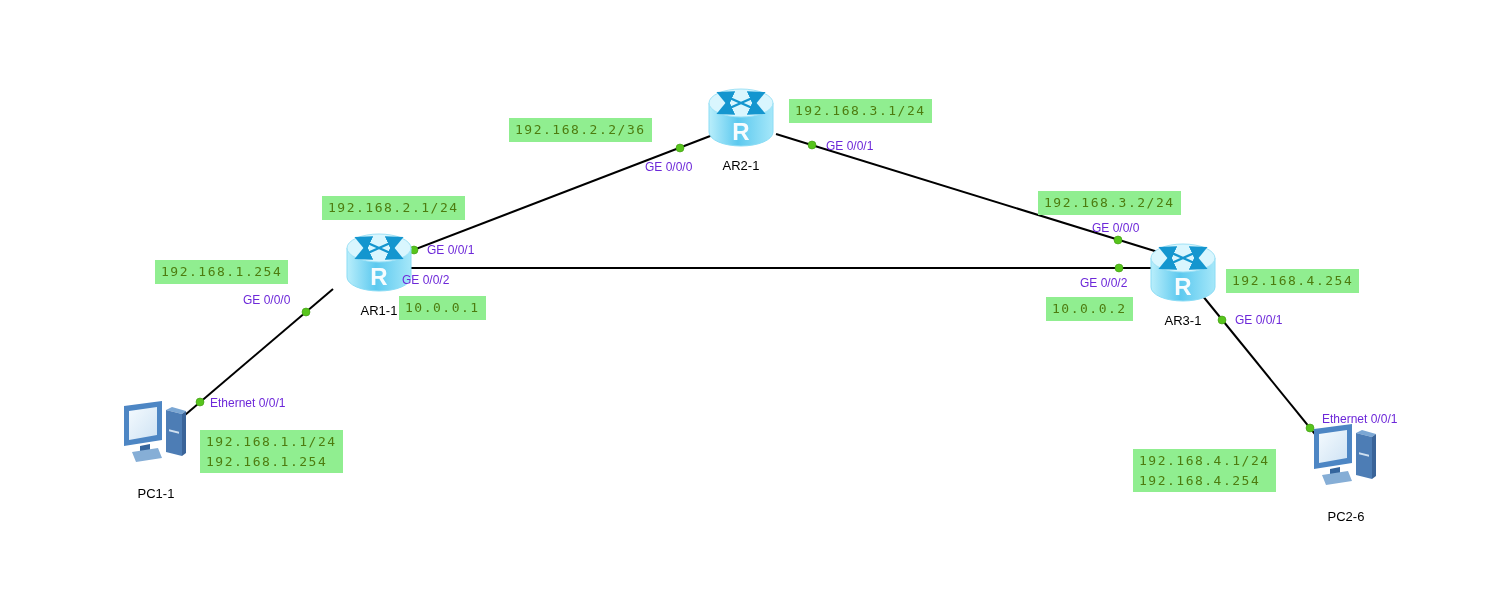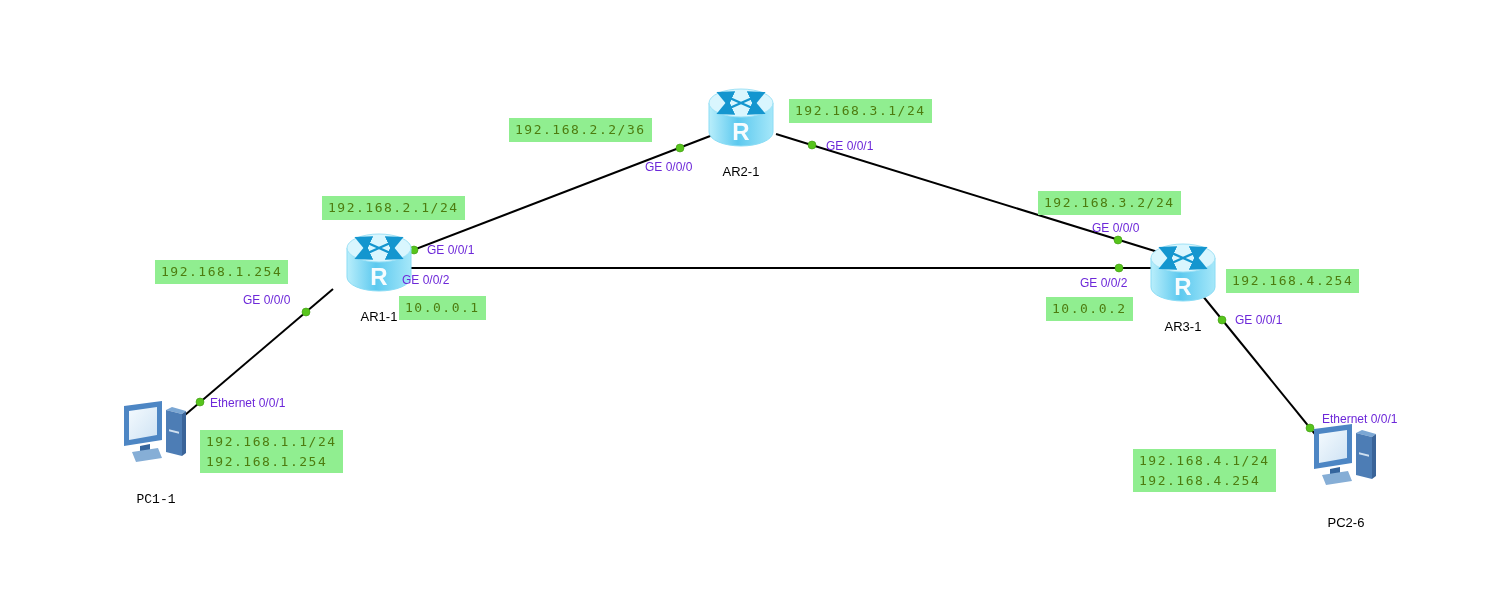--- a/index.html
+++ b/index.html
@@ -14,21 +14,21 @@
   }
   .links-layer { position: absolute; left: 0; top: 0; }
   .link-line { stroke: #000000; stroke-width: 2; }
   .port-dot { fill: #57c41c; stroke: #3f9a12; stroke-width: 0.6; }
 
   .device { position: absolute; text-align: center; }
   .dev-icon { display: block; margin: 0 auto; }
   .dev-label {
     font-size: 13px;
     color: #000000;
-    margin-top: 12px;
+    margin-top: 6px;
     white-space: nowrap;
   }
   .port-label {
     position: absolute;
     font-size: 12px;
     color: #6d28d9;
     white-space: nowrap;
   }
   .annotation {
     position: absolute;
@@ -117,21 +117,21 @@
     <div class="dev-label">AR1-1</div>
   </div>
 
   <div class="device" style="left:1147px; top:241px; width:72px;">
     <svg class="dev-icon" width="72" height="66">
         <use href="#sym-router"></use>
       </svg>
     <div class="dev-label">AR3-1</div>
   </div>
 
-  <div class="device" style="left:116px; top:400px; width:80px;font-family:Liberation Mono, monospace;">
+  <div class="device" style="left:116px; top:400px; width:80px;">
     <svg class="dev-icon" width="80" height="80">
         <use href="#sym-pc"></use>
       </svg>
     <div class="dev-label">PC1-1</div>
   </div>
 
   <div class="device" style="left:1306px; top:423px; width:80px;">
     <svg class="dev-icon" width="80" height="80">
         <use href="#sym-pc"></use>
       </svg>

